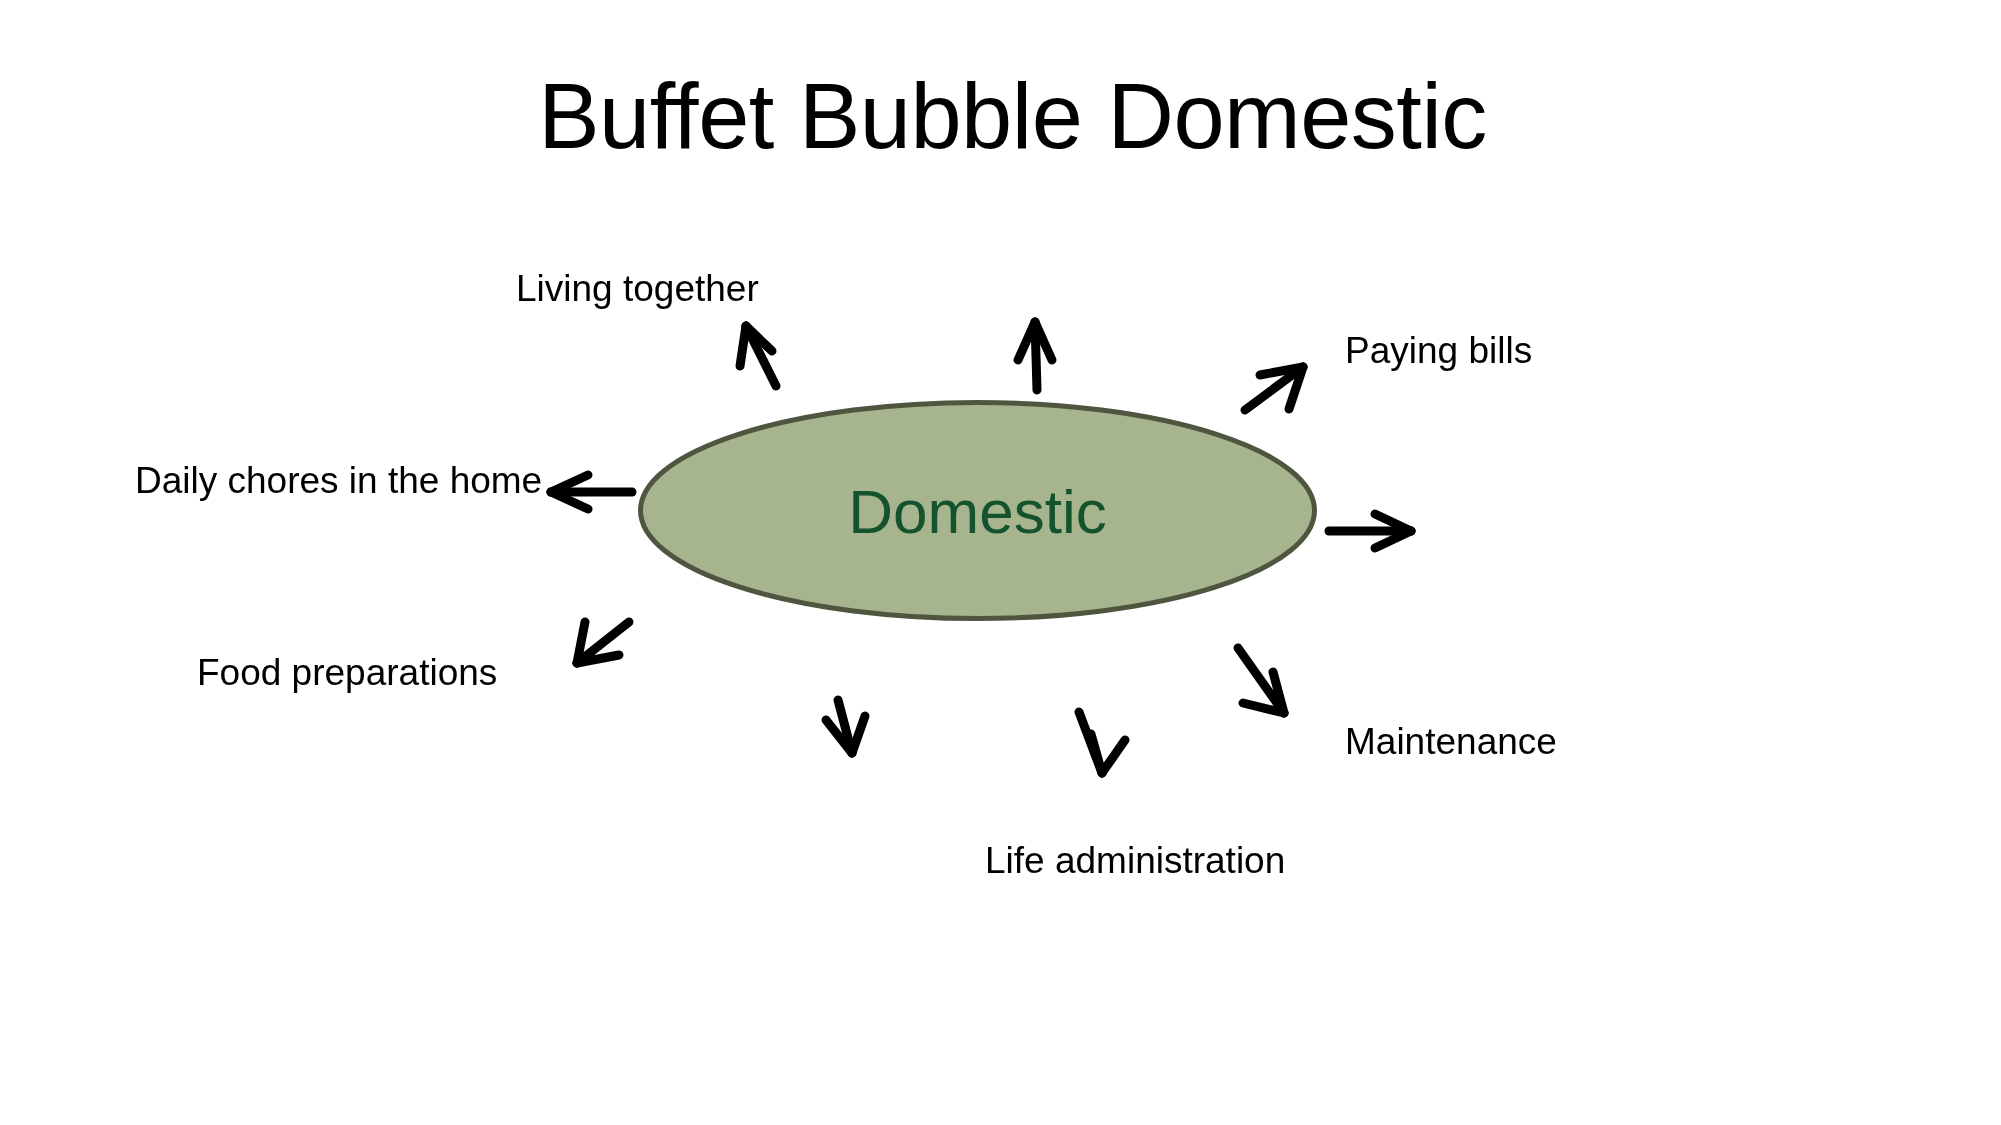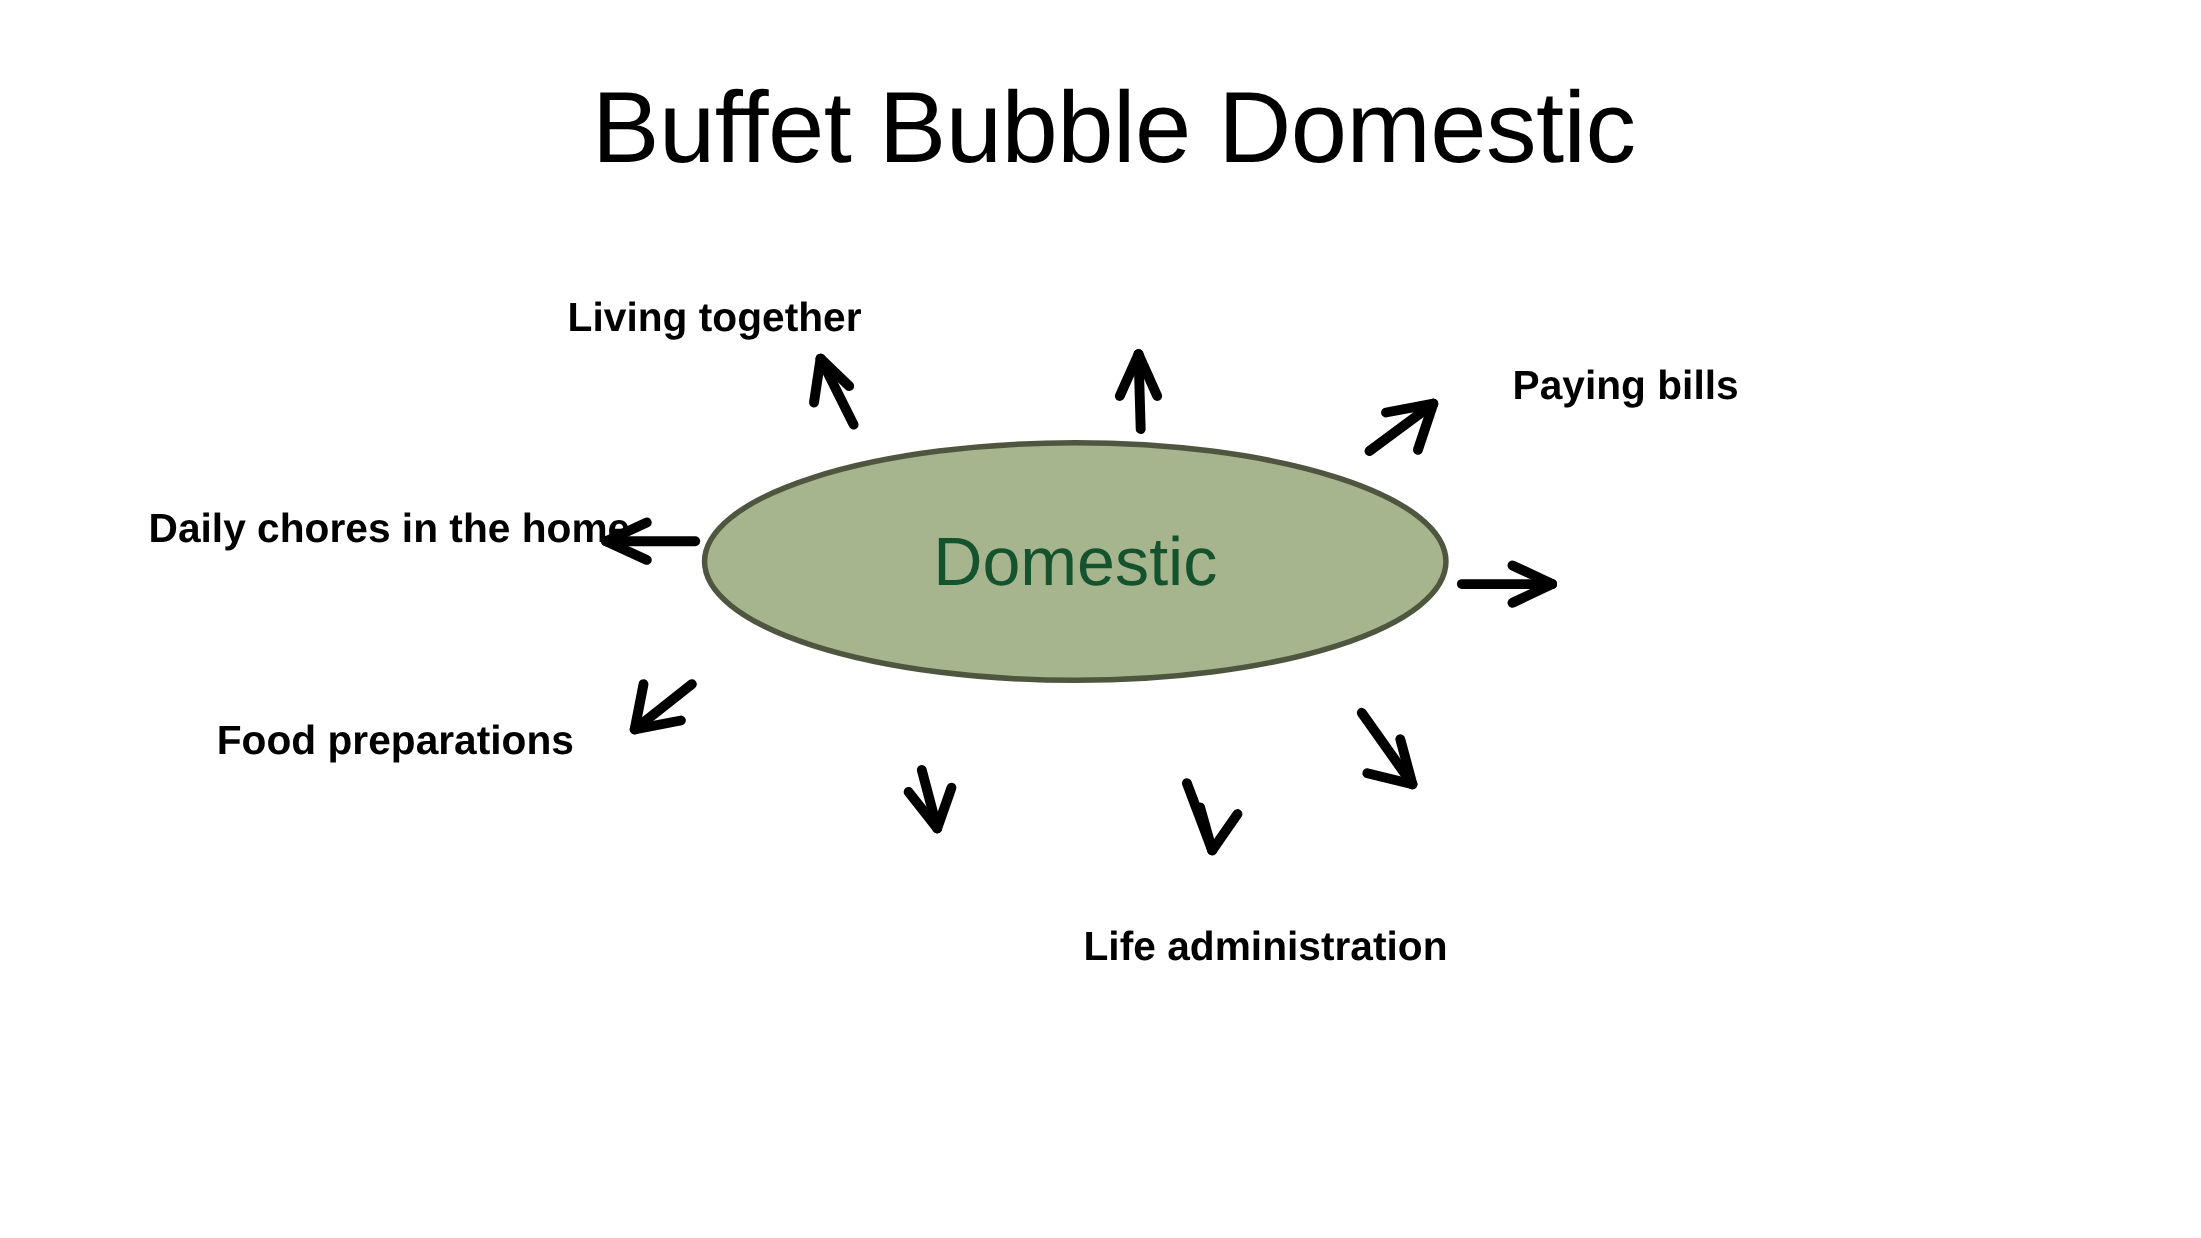--- a/index.html
+++ b/index.html
@@ -36,39 +36,39 @@
     position: absolute;
     left: 0;
     top: 0;
     width: 2001px;
     height: 1125px;
   }
   .spoke-label {
     position: absolute;
     font-family: "Liberation Sans", sans-serif;
     font-size: 37px;
-    font-weight: 700;
+    font-weight: 400;
     color: #000000;
     white-space: nowrap;
     line-height: 1.15;
   }
   .center-label {
     position: absolute;
     font-family: "Liberation Sans", sans-serif;
     font-size: 62px;
     font-weight: 400;
     color: #14532d;
     white-space: nowrap;
     text-align: center;
     line-height: 1.1;
   }
   
   #label-living-together      { left: 516px;  top: 268px; }
   #label-share-a-vehicle      { left: 928px;  top: 268px; }
-  #label-paying-bills         { left: 1345px; top: 330px; margin-left: 30px; }
+  #label-paying-bills         { left: 1345px; top: 330px; }
   #label-food-shopping        { left: 1451px; top: 506px; }
   #label-maintenance          { left: 1345px; top: 721px; }
   #label-life-administration  { left: 985px; top: 840px; }
   #label-tools-sharing        { left: 262px;  top: 831px; }
   #label-meal-preparations    { left: 197px;  top: 652px; }
   #label-daily-chores         { left: 135px;  top: 460px; }
   #label-domestic             { left: 640px;  top: 478px; width: 675px; }
 </style>
 </head>
 <body>
@@ -138,20 +138,21 @@
   </svg>
 
   <div class="center-label" id="label-domestic">Domestic</div>
 
   <div class="spoke-label" id="label-living-together">Living together</div>
 
 
   <div class="spoke-label" id="label-paying-bills">Paying bills</div>
 
 
+  <div class="spoke-label" id="label-maintenance">Maintenance</div>
 
   <div class="spoke-label" id="label-life-administration">Life administration</div>
 
 
   <div class="spoke-label" id="label-meal-preparations">Food preparations</div>
 
   <div class="spoke-label" id="label-daily-chores">Daily chores in the home</div>
 
 </div>
 

